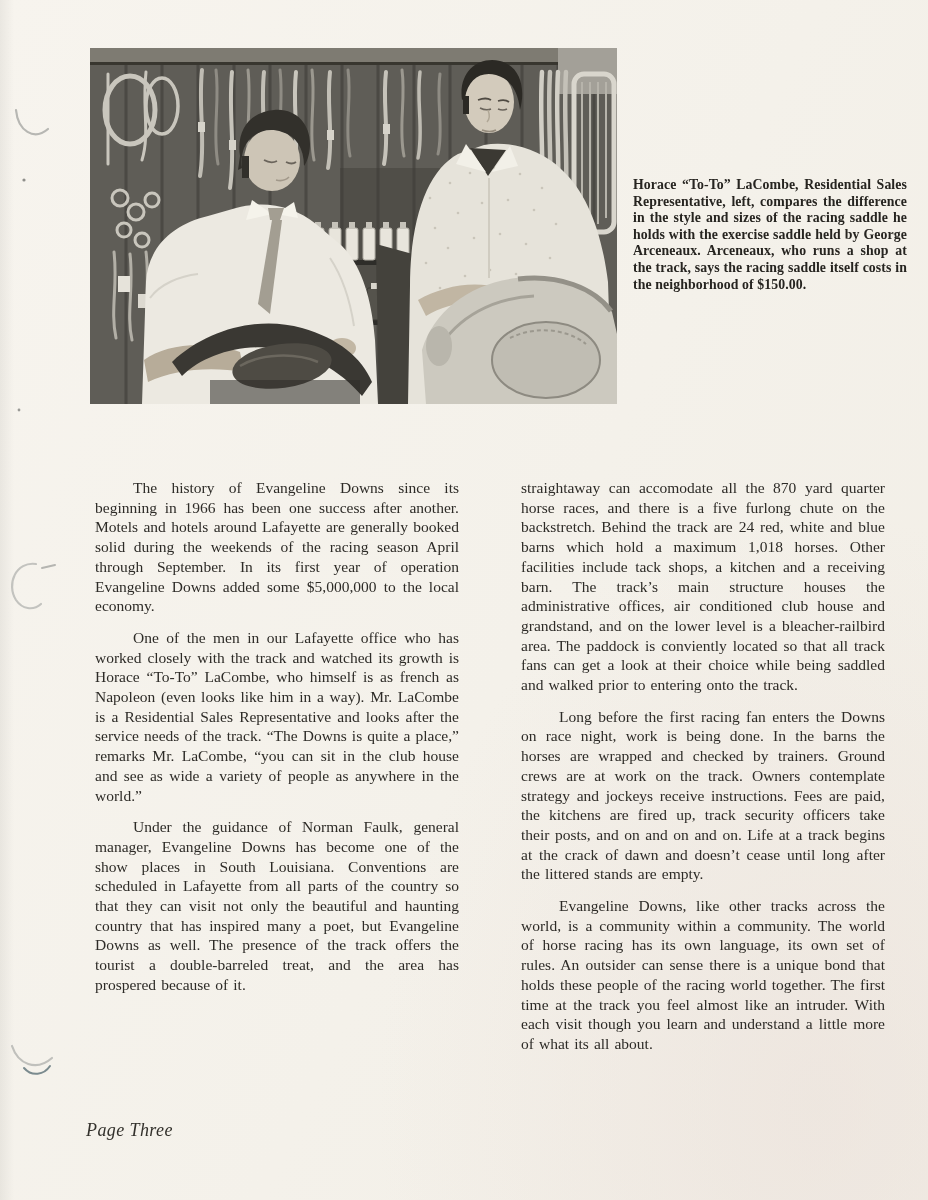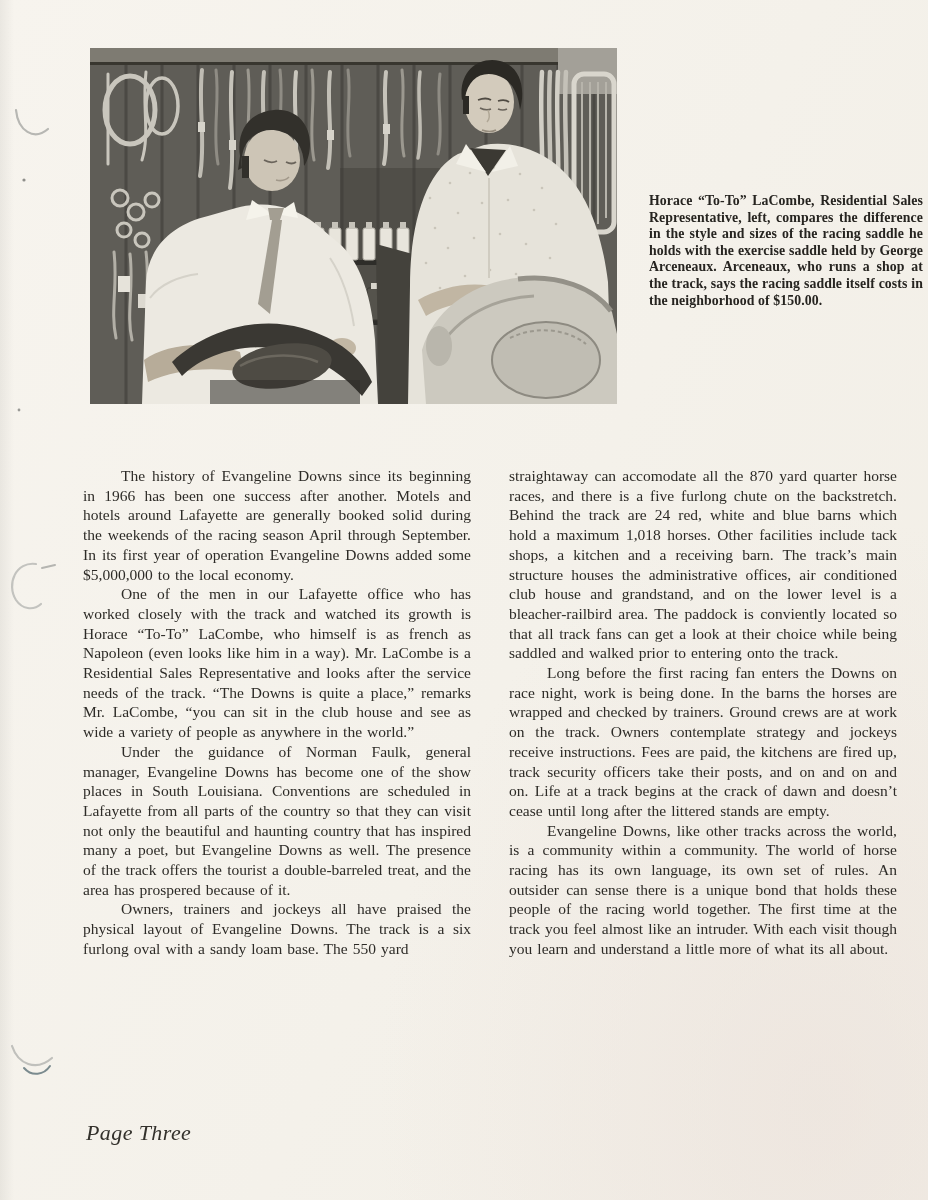--- a/index.html
+++ b/index.html
@@ -20,36 +20,36 @@
     background:linear-gradient(90deg, rgba(60,60,55,.07), rgba(60,60,55,0));
   }
   .punch-marks { position:absolute; left:0; top:0; pointer-events:none; }
   .photo {
     position:absolute; left:90px; top:48px; width:527px; height:356px;
     background:#5f5d57; overflow:hidden;
   }
   .photo svg { display:block; width:527px; height:356px; }
   .caption {
     position:absolute; left:633px; top:177px; width:274px;
-    margin:16px; font-weight:bold; font-size:13.8px; line-height:16.6px;
+    margin:0; font-weight:bold; font-size:13.8px; line-height:16.6px;
     text-align:justify; letter-spacing:.1px; color:#262420;
   }
   .columns {
     position:absolute; left:83px; top:466px; width:814px;
     display:flex; gap:38px;
   }
   .col {
     width:388px; font-size:15.5px; line-height:19.7px;
     text-align:justify; word-spacing:1.2px;
   }
-  .col p { margin:0; text-indent:38px; }
+  .col p { margin:12px; text-indent:38px; }
   .col p.cont { text-indent:0; }
   .page-footer {
     position:absolute; left:86px; top:1120px; margin:0;
-    font-style:italic; font-size:22px; letter-spacing:.4px; color:#33312c;
+    font-style:italic; font-size:18px; letter-spacing:.4px; color:#33312c;
   }
 </style>
 </head>
 <body>
 
 <div class="page">
 
   <div class="edge-shade"></div>
 
   <svg class="punch-marks" width="60" height="1200" viewBox="0 0 60 1200">
@@ -269,21 +269,20 @@
     </svg>
   </div>
 
   <p class="caption">Horace “To-To” LaCombe, Residential Sales Representative, left, compares the difference in the style and sizes of the racing saddle he holds with the exercise saddle held by George Arceneaux. Arceneaux, who runs a shop at the track, says the racing saddle itself costs in the neighborhood of $150.00.</p>
 
   <div class="columns">
     <div class="col">
       <p>The history of Evangeline Downs since its beginning in 1966 has been one success after another. Motels and hotels around Lafayette are generally booked solid during the weekends of the racing season April through September. In its first year of operation Evangeline Downs added some $5,000,000 to the local economy.</p>
       <p>One of the men in our Lafayette office who has worked closely with the track and watched its growth is Horace “To-To” LaCombe, who himself is as french as Napoleon (even looks like him in a way). Mr. LaCombe is a Residential Sales Representative and looks after the service needs of the track. “The Downs is quite a place,” remarks Mr. LaCombe, “you can sit in the club house and see as wide a variety of people as anywhere in the world.”</p>
       <p>Under the guidance of Norman Faulk, general manager, Evangeline Downs has become one of the show places in South Louisiana. Conventions are scheduled in Lafayette from all parts of the country so that they can visit not only the beautiful and haunting country that has inspired many a poet, but Evangeline Downs as well. The presence of the track offers the tourist a double-barreled treat, and the area has prospered because of it.</p>
-      <p>Owners, trainers and jockeys all have praised the physical layout of Evangeline Downs. The track is a six furlong oval with a sandy loam base. The 550 yard</p>
     </div>
     <div class="col">
       <p class="cont">straightaway can accomodate all the 870 yard quarter horse races, and there is a five furlong chute on the backstretch. Behind the track are 24 red, white and blue barns which hold a maximum 1,018 horses. Other facilities include tack shops, a kitchen and a receiving barn. The track’s main structure houses the administrative offices, air conditioned club house and grandstand, and on the lower level is a bleacher-railbird area. The paddock is conviently located so that all track fans can get a look at their choice while being saddled and walked prior to entering onto the track.</p>
       <p>Long before the first racing fan enters the Downs on race night, work is being done. In the barns the horses are wrapped and checked by trainers. Ground crews are at work on the track. Owners contemplate strategy and jockeys receive instructions. Fees are paid, the kitchens are fired up, track security officers take their posts, and on and on and on. Life at a track begins at the crack of dawn and doesn’t cease until long after the littered stands are empty.</p>
       <p>Evangeline Downs, like other tracks across the world, is a community within a community. The world of horse racing has its own language, its own set of rules. An outsider can sense there is a unique bond that holds these people of the racing world together. The first time at the track you feel almost like an intruder. With each visit though you learn and understand a little more of what its all about.</p>
     </div>
   </div>
 
   <p class="page-footer">Page Three</p>
 

